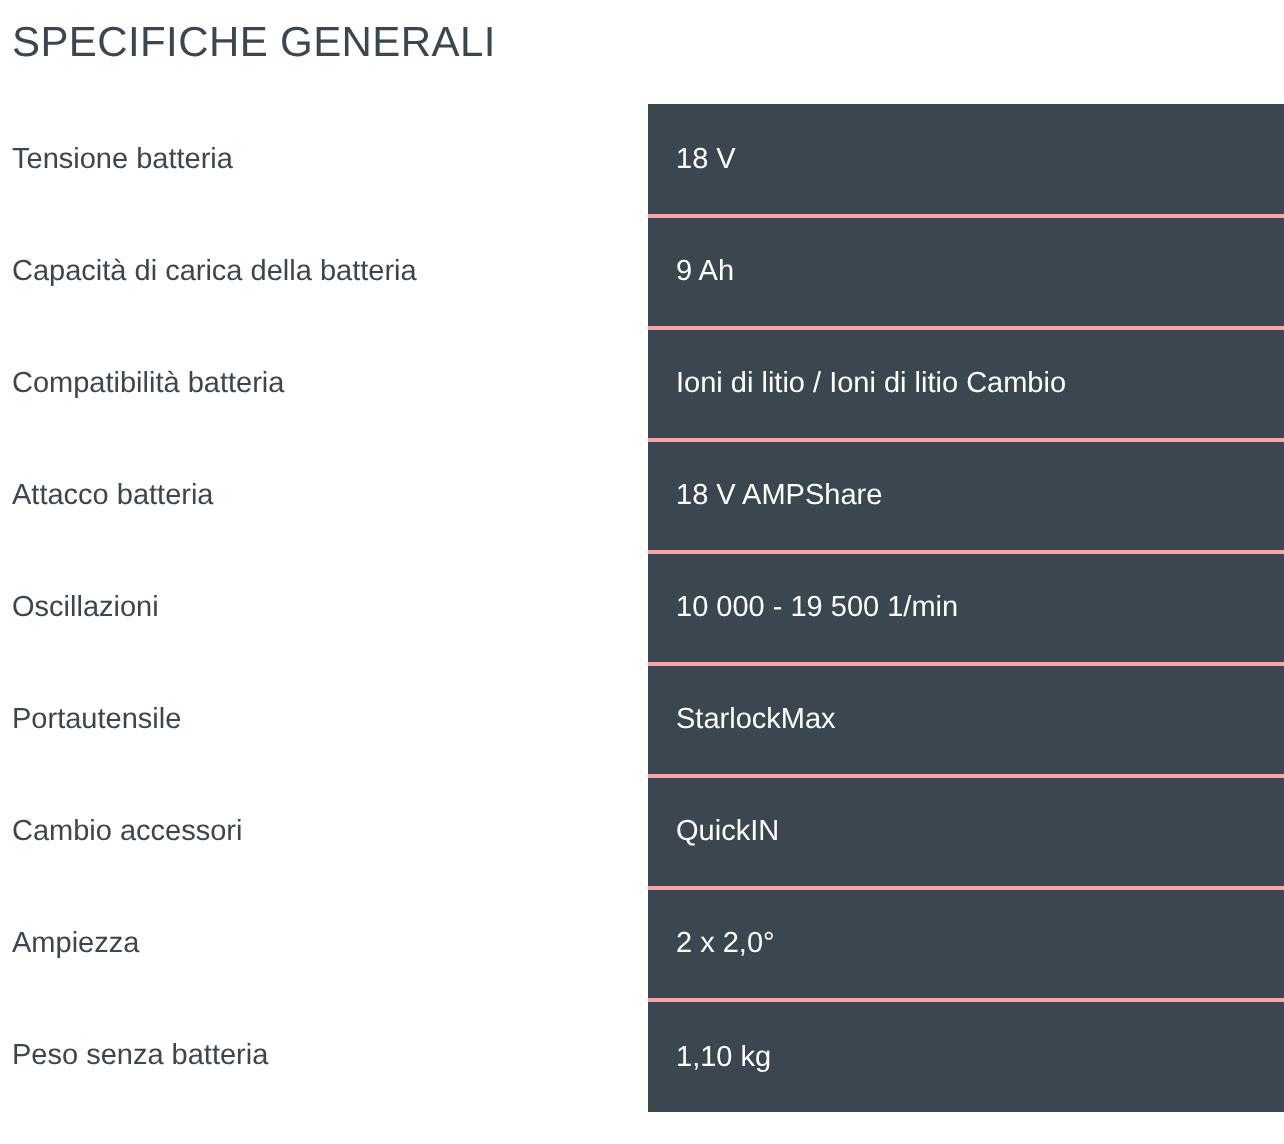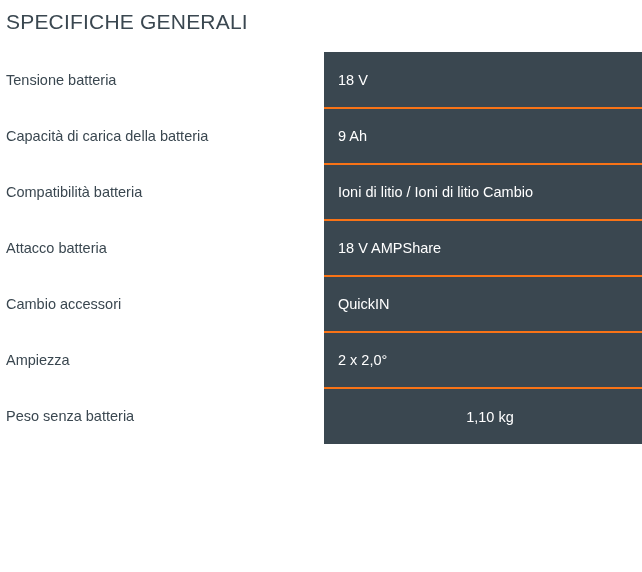--- a/index.html
+++ b/index.html
@@ -49,26 +49,25 @@
     text-align: left;
     margin-left: 10px;
   }
   .spec-value {
     padding: 0 0 0 14px;
     font-size: 14.5px;
     color: #ffffff;
     font-weight: 400;
     vertical-align: middle;
     background: #3a4750;
-    border-bottom: 2px solid #f97316;
+    border-bottom: 2px solid #fca5a5;
     text-align: left;
   }
   .spec-table tr:last-child .spec-value {
     border-bottom: none;
-    text-align: center;
   }
 </style>
 </head>
 <body>
 
 <div class="page">
 
   <h1 class="spec-title">SPECIFICHE GENERALI</h1>
 
   <table class="spec-table">
@@ -83,20 +82,28 @@
       </tr>
       <tr>
         <td class="spec-label">Compatibilità batteria</td>
         <td class="spec-value">Ioni di litio / Ioni di litio Cambio</td>
       </tr>
       <tr>
         <td class="spec-label">Attacco batteria</td>
         <td class="spec-value">18 V AMPShare</td>
       </tr>
       <tr>
+        <td class="spec-label">Oscillazioni</td>
+        <td class="spec-value">10 000 - 19 500 1/min</td>
+      </tr>
+      <tr>
+        <td class="spec-label">Portautensile</td>
+        <td class="spec-value">StarlockMax</td>
+      </tr>
+      <tr>
         <td class="spec-label">Cambio accessori</td>
         <td class="spec-value">QuickIN</td>
       </tr>
       <tr>
         <td class="spec-label">Ampiezza</td>
         <td class="spec-value">2 x 2,0°</td>
       </tr>
       <tr>
         <td class="spec-label">Peso senza batteria</td>
         <td class="spec-value">1,10 kg</td>

